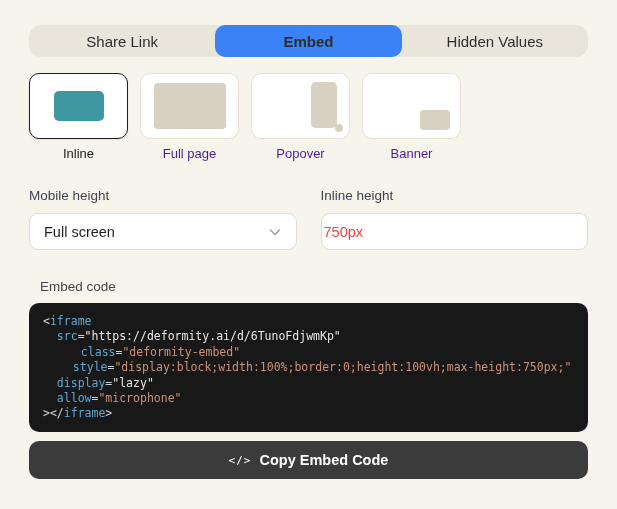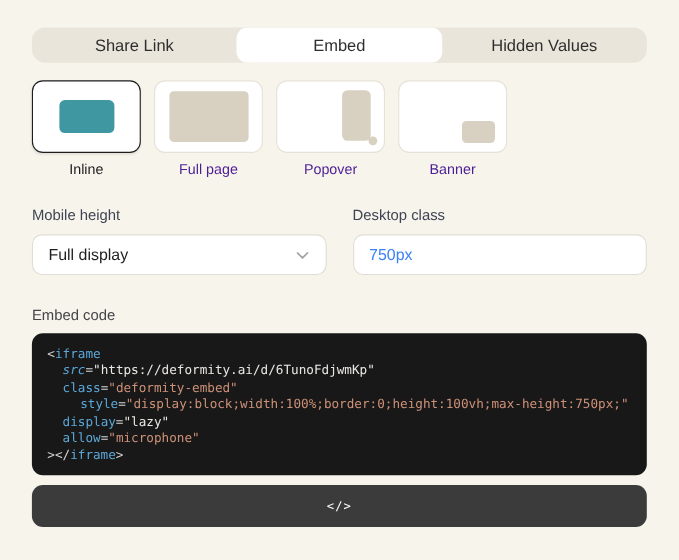--- a/index.html
+++ b/index.html
@@ -25,22 +25,22 @@
     display: flex;
     align-items: center;
     justify-content: center;
     font-size: 15px;
     color: #2e2e2e;
     border-radius: 10px;
     cursor: pointer;
     user-select: none;
   }
   .tab.active {
-    background: #ffffff;
-    font-weight: 400;
+    background: #3b82f6;
+    font-weight: 700;
   }
 
   
   .cards {
     display: flex;
     gap: 12px;
     margin-top: 16px;
   }
   .card-col { width: 99px; text-align: center; }
   .card {
@@ -115,32 +115,33 @@
     right: 13px; top: 50%;
     transform: translateY(-50%);
     width: 16px; height: 16px;
   }
   .text-input {
     width: 100%;
     height: 37px;
     background: #ffffff;
     border: 1px solid #e2ddd2;
     border-radius: 9px;
-    padding: 0 14px;
+    padding: 0 2px;
     font-size: 14.5px;
-    color: #3b82f6;
+    color: #ef4444;
     font-family: "Liberation Sans", sans-serif;
     outline: none;
   }
 
   
   .code-label {
     margin-top: 29px;
     font-size: 13.5px;
     color: #45454a;
+    margin-left: 11px;
   }
   .code-block {
     margin-top: 9px;
     background: #181818;
     border-radius: 10px;
     padding: 11px 14px 10px 14px;
     height: 129px;
     overflow: hidden;
   }
   .code-line {
@@ -213,40 +214,41 @@
         <div class="shape-banner-rect" style="background: rgb(216, 209, 194);"></div>
       </div>
       <div class="card-label">Banner</div>
     </div>
   </div>
 
   <div class="fields">
     <div class="field-col">
       <div class="field-label">Mobile height</div>
       <div class="select-box">
-        <span>Full display</span>
+        <span>Full screen</span>
         <svg class="chev" viewBox="0 0 16 16" fill="none">
           <path d="M3.5 6 L8 10.5 L12.5 6" stroke="#a3a3a3" stroke-width="1.6" stroke-linecap="round" stroke-linejoin="round"></path>
         </svg>
       </div>
     </div>
     <div class="field-col">
-      <div class="field-label">Desktop class</div>
+      <div class="field-label">Inline height</div>
       <input class="text-input" type="text" value="750px" style="">
     </div>
   </div>
 
   <div class="code-label">Embed code</div>
   <div class="code-block" id="code-block" style="background: rgb(24, 24, 24);">
       <div class="code-line"><span style="color: rgb(212, 212, 212);">&lt;</span><span style="color: rgb(91, 167, 216);">iframe</span></div>
-      <div class="code-line"><span style="color: rgb(212, 212, 212);">  </span><span style="color: rgb(91, 167, 216); font-style: italic;">src</span><span style="color: rgb(212, 212, 212);">=</span><span style="color: rgb(233, 231, 228);">"https://deformity.ai/d/6TunoFdjwmKp"</span></div>
-      <div class="code-line"><span style="color: rgb(212, 212, 212);">  </span><span style="color: rgb(91, 167, 216);">class</span><span style="color: rgb(212, 212, 212);">=</span><span style="color: rgb(206, 145, 120);">"deformity-embed"</span></div>
+      <div class="code-line"><span style="color: rgb(212, 212, 212);">  </span><span style="color: rgb(91, 167, 216);">src</span><span style="color: rgb(212, 212, 212);">=</span><span style="color: rgb(233, 231, 228);">"https://deformity.ai/d/6TunoFdjwmKp"</span></div>
+      <div class="code-line"><span style="color: rgb(212, 212, 212);">  </span><span style="color: rgb(91, 167, 216); margin-left: 24px;">class</span><span style="color: rgb(212, 212, 212);">=</span><span style="color: rgb(206, 145, 120);">"deformity-embed"</span></div>
       <div class="code-line"><span style="color: rgb(212, 212, 212);">  </span><span style="color: rgb(91, 167, 216); margin-left: 16px;">style</span><span style="color: rgb(212, 212, 212);">=</span><span style="color: rgb(206, 145, 120);">"display:block;width:100%;border:0;height:100vh;max-height:750px;"</span></div>
       <div class="code-line"><span style="color: rgb(212, 212, 212);">  </span><span style="color: rgb(91, 167, 216);">display</span><span style="color: rgb(212, 212, 212);">=</span><span style="color: rgb(233, 231, 228);">"lazy"</span></div>
       <div class="code-line"><span style="color: rgb(212, 212, 212);">  </span><span style="color: rgb(91, 167, 216);">allow</span><span style="color: rgb(212, 212, 212);">=</span><span style="color: rgb(206, 145, 120);">"microphone"</span></div>
       <div class="code-line"><span style="color: rgb(212, 212, 212);">&gt;&lt;/</span><span style="color: rgb(91, 167, 216);">iframe</span><span style="color: rgb(212, 212, 212);">&gt;</span></div>
     </div>
 
   <button class="copy-btn">
     <span class="code-glyph">&lt;/&gt;</span>
+    <span>Copy Embed Code</span>
   </button>
 
 </div>
 
 </body></html>

